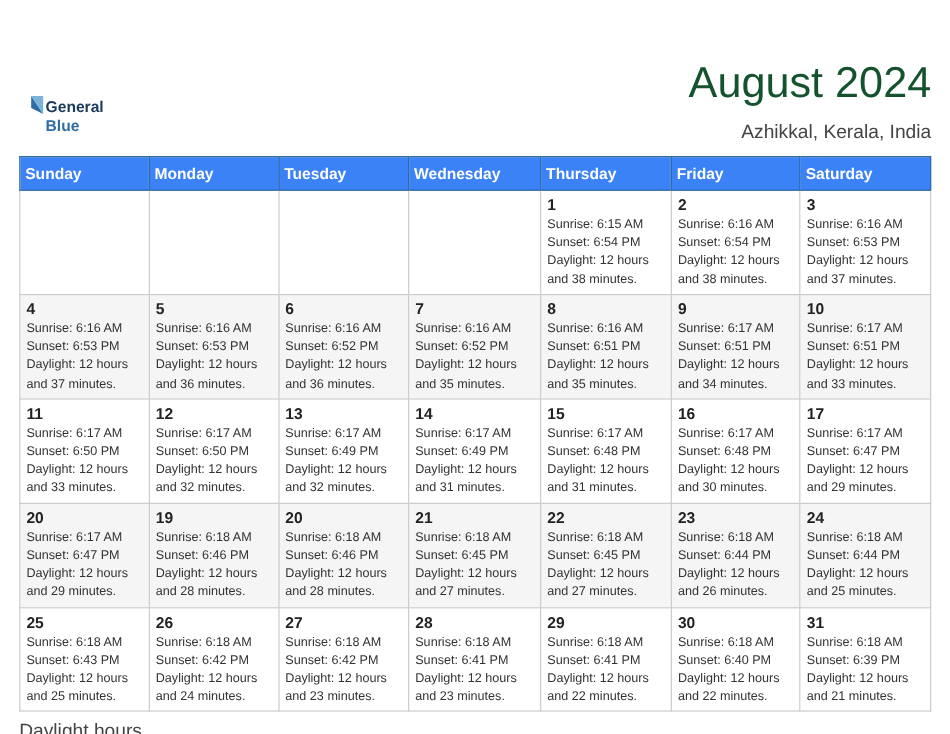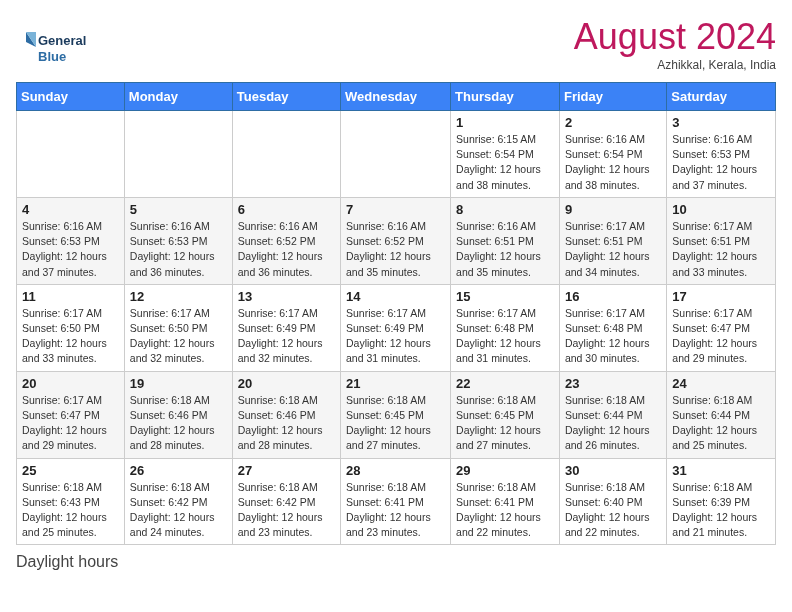--- a/index.html
+++ b/index.html
@@ -20,25 +20,27 @@
       display: flex;
       align-items: center;
       gap: 4px;
     }
     .title-block {
       text-align: right;
     }
     .cal-title {
       font-size: 36px;
       font-weight: 300;
-      color: #be185d;
+      color: #14532d;
+      margin-top: 32px;
     }
     .cal-subtitle {
-      font-size: 12px;
+      font-size: 16px;
       color: #444;
+      margin-top: 12px;
     }
     table {
       width: 100%;
       border-collapse: collapse;
       font-size: 11px;
     }
     thead tr th {
       background: #3b82f6;
       color: #fff;
       padding: 6px 4px;

